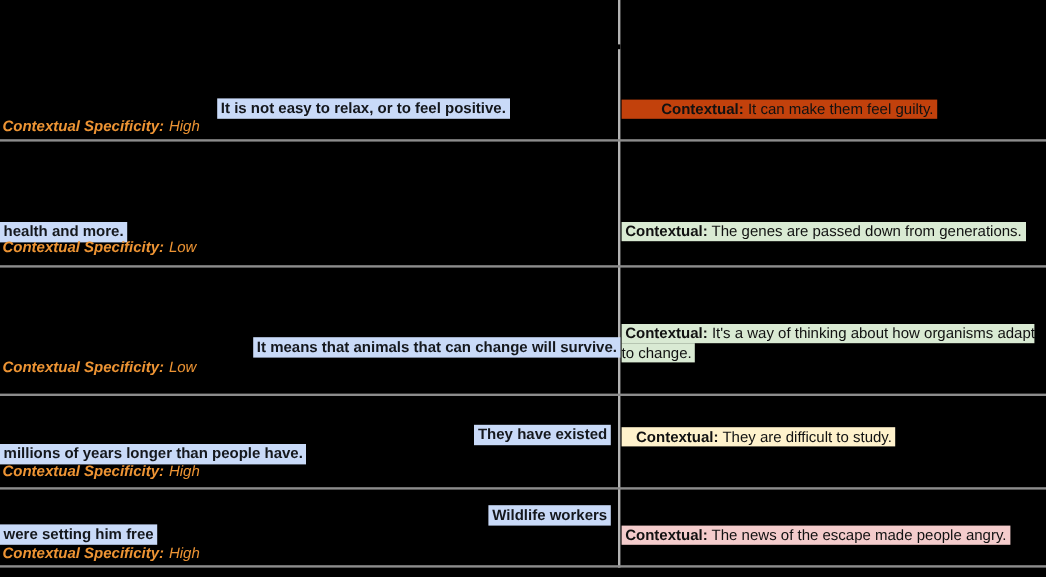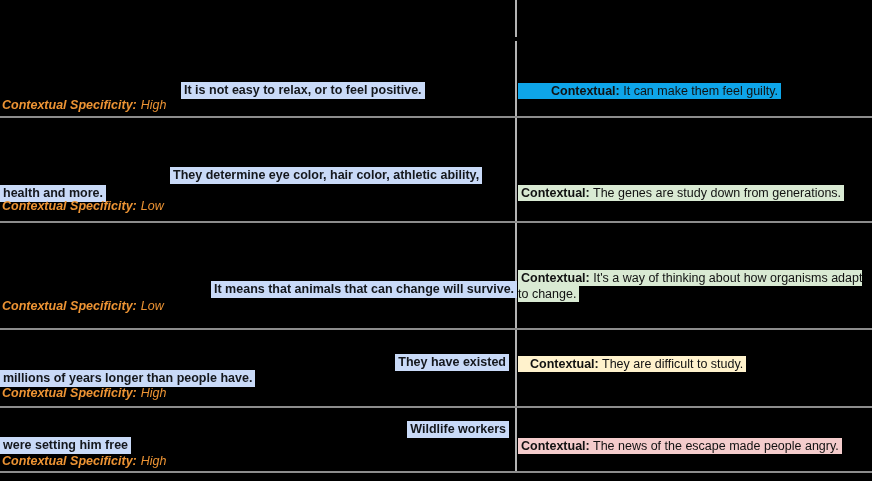--- a/index.html
+++ b/index.html
@@ -52,30 +52,29 @@
   <div class="hline" style="top:221px"></div>
   <div class="hline" style="top:328px"></div>
   <div class="hline" style="top:406px"></div>
   <div class="hline" style="top:471px"></div>
 
   <span class="hl" style="left: 181px; top: 82px; background-color: rgb(201, 218, 248);">It is not easy to relax, or to feel positive.</span>
   <div class="spec" style="left: 2px; top: 98px; color: rgb(237, 148, 52);">
     <b>Contextual Specificity:</b><span class="val">High</span>
   </div>
   <div class="ans" style="left:518px;top:83px">
-    <span class="box" style="background-color: #0ea5e9; padding-left: 33px;"><b class="tag">Contextual:</b> <span>It can make them feel guilty.</span></span>
+    <span class="box" style="background-color: #c2410c; padding-left: 33px;"><b class="tag">Contextual:</b> <span>It can make them feel guilty.</span></span>
   </div>
 
-  <span class="hl" style="left: 170px; top: 167px; background-color: rgb(201, 218, 248);">They determine eye color, hair color, athletic ability,</span>
   <span class="hl" style="left: 0px; top: 185px; background-color: rgb(201, 218, 248);">health and more.</span>
   <div class="spec" style="left: 2px; top: 199px; color: rgb(237, 148, 52);">
     <b>Contextual Specificity:</b><span class="val">Low</span>
   </div>
   <div class="ans" style="left:518px;top:185px">
-    <span class="box" style="background-color: rgb(217, 234, 211);"><b class="tag">Contextual:</b> <span>The genes are study down from generations.</span></span>
+    <span class="box" style="background-color: rgb(217, 234, 211);"><b class="tag">Contextual:</b> <span>The genes are passed down from generations.</span></span>
   </div>
 
   <span class="hl" style="left: 211px; top: 281px; background-color: rgb(201, 218, 248);">It means that animals that can change will survive.</span>
   <div class="spec" style="left: 2px; top: 299px; color: rgb(237, 148, 52);">
     <b>Contextual Specificity:</b><span class="val">Low</span>
   </div>
   <div class="ans" style="left:518px;top:270px">
     <span class="box" style="background-color: rgb(217, 234, 211);"><b class="tag">Contextual:</b> <span>It's a way of thinking about how organisms adapt to change.</span></span>
   </div>
 

